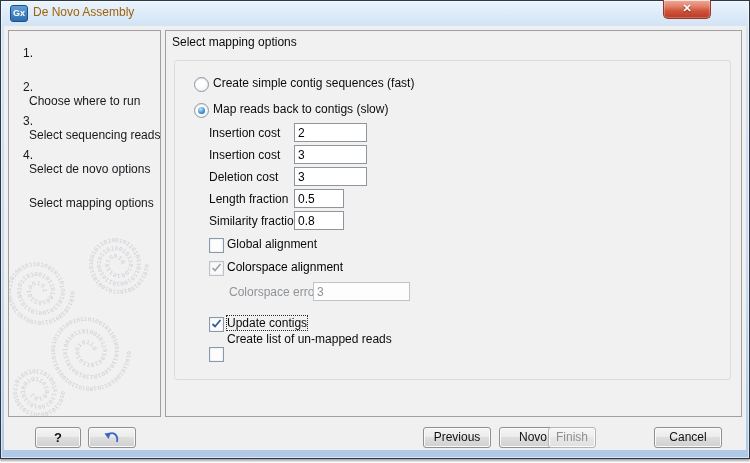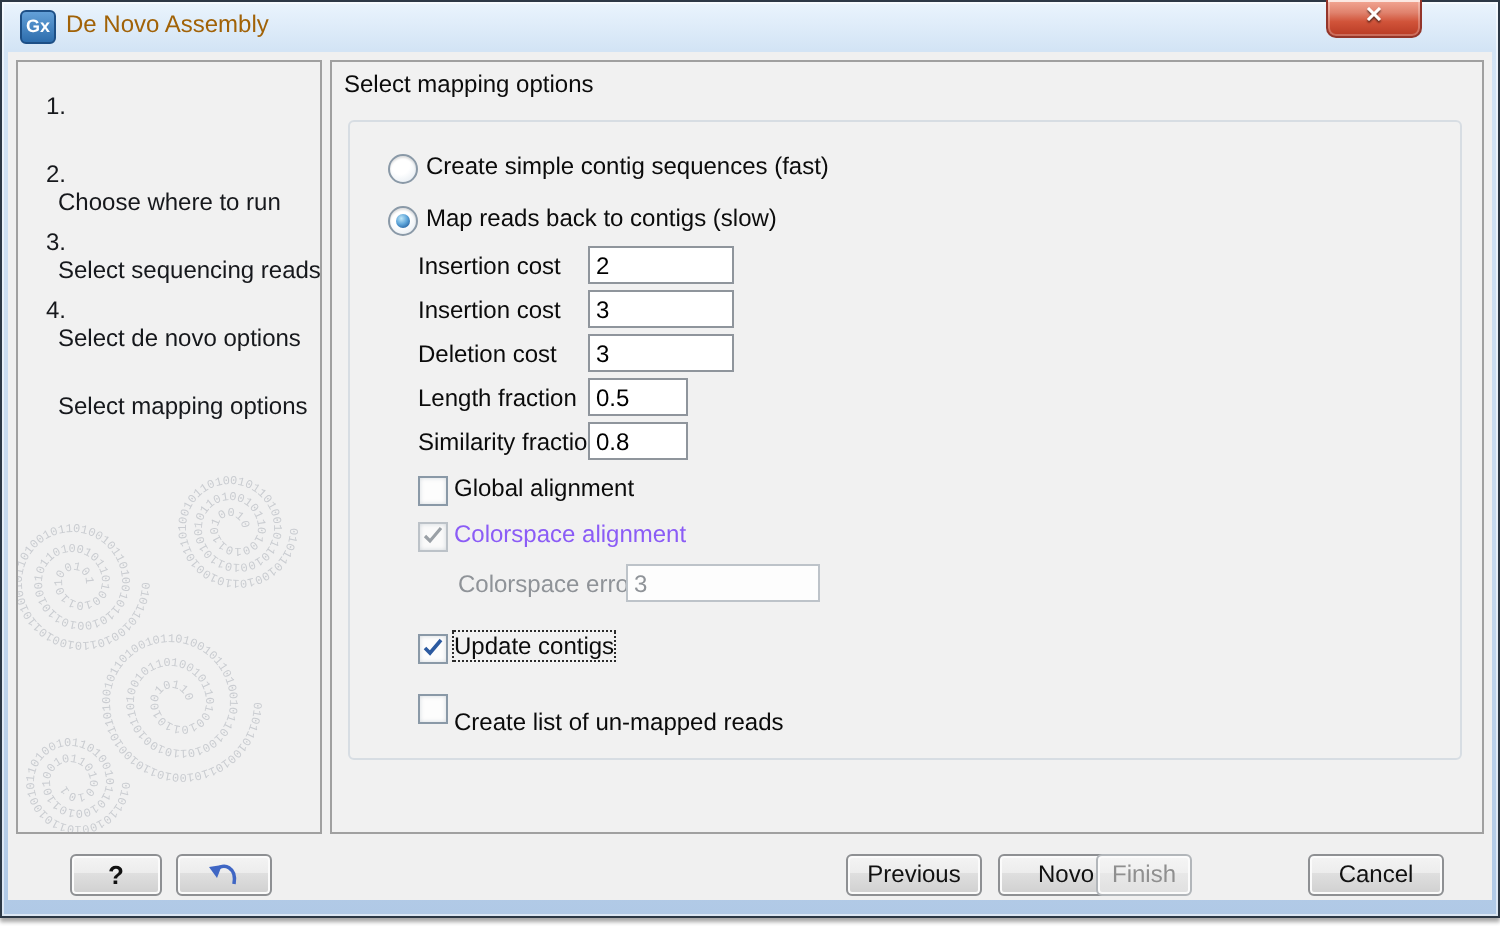--- a/index.html
+++ b/index.html
@@ -132,34 +132,34 @@
         <input class="tf" style="left: 119px; top: 150px; width: 45px;" value="0.8">
 
         <div class="cb" style="left:34px;top:177px;"></div>
         <div class="opt-label" style="left:52px;top:176px;">Global alignment</div>
 
         <div class="cb disabled" style="left:34px;top:200px;">
           <svg width="13" height="13" viewBox="0 0 13 13">
               <polyline points="2.5,7 5,9.5 10.5,3" fill="none" stroke="#9aa0a6" stroke-width="1.6"></polyline>
             </svg>
         </div>
-        <div class="opt-label" style="left:52px;top:199px;color:#8b5cf6;">Colorspace alignment</div>
+        <div class="opt-label" style="left:52px;top:199px;color:#000000;">Colorspace alignment</div>
 
         <div class="field-label disabled" style="left:54px;top:224px;">Colorspace error cost</div>
         <input class="tf disabled" style="left: 138px; top: 221px; width: 92px;" disabled="" value="3">
 
         <div class="cb" style="left:34px;top:256px;">
           <svg width="13" height="13" viewBox="0 0 13 13">
               <polyline points="2.5,7 5,9.5 10.5,3" fill="none" stroke="#2c5aa0" stroke-width="1.8"></polyline>
             </svg>
         </div>
         <div class="opt-label focus-ring" style="left:52px;top:255px;">Update contigs</div>
 
         <div class="cb" style="left:34px;top:286px;"></div>
-        <div class="opt-label" style="left:52px;top:293px;">Create list of un-mapped reads</div>
+        <div class="opt-label" style="left:52px;top:271px;">Create list of un-mapped reads</div>
       </div>
     </div>
 
     <button class="btn icon-btn" style="left:31px;width:46px;">?</button>
     <button class="btn" style="left:84px;width:48px;">
       <svg width="20" height="16" viewBox="0 0 20 16">
         <path d="M15 14 C 16.5 6, 10 2.5, 5.5 7.5" fill="none" stroke="#3f66c4" stroke-width="1.8"></path>
         <polygon points="2.5,5.5 9,4.5 6.5,11" fill="#3f66c4"></polygon>
       </svg>
     </button>

